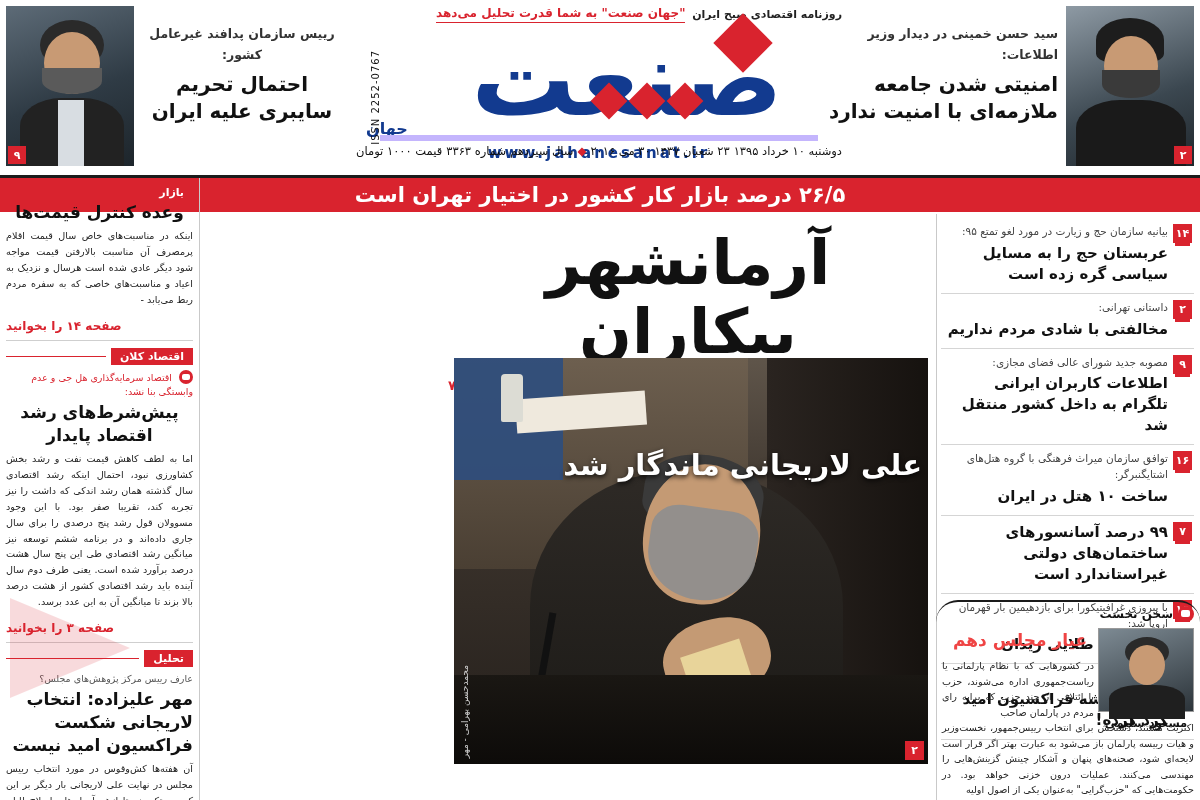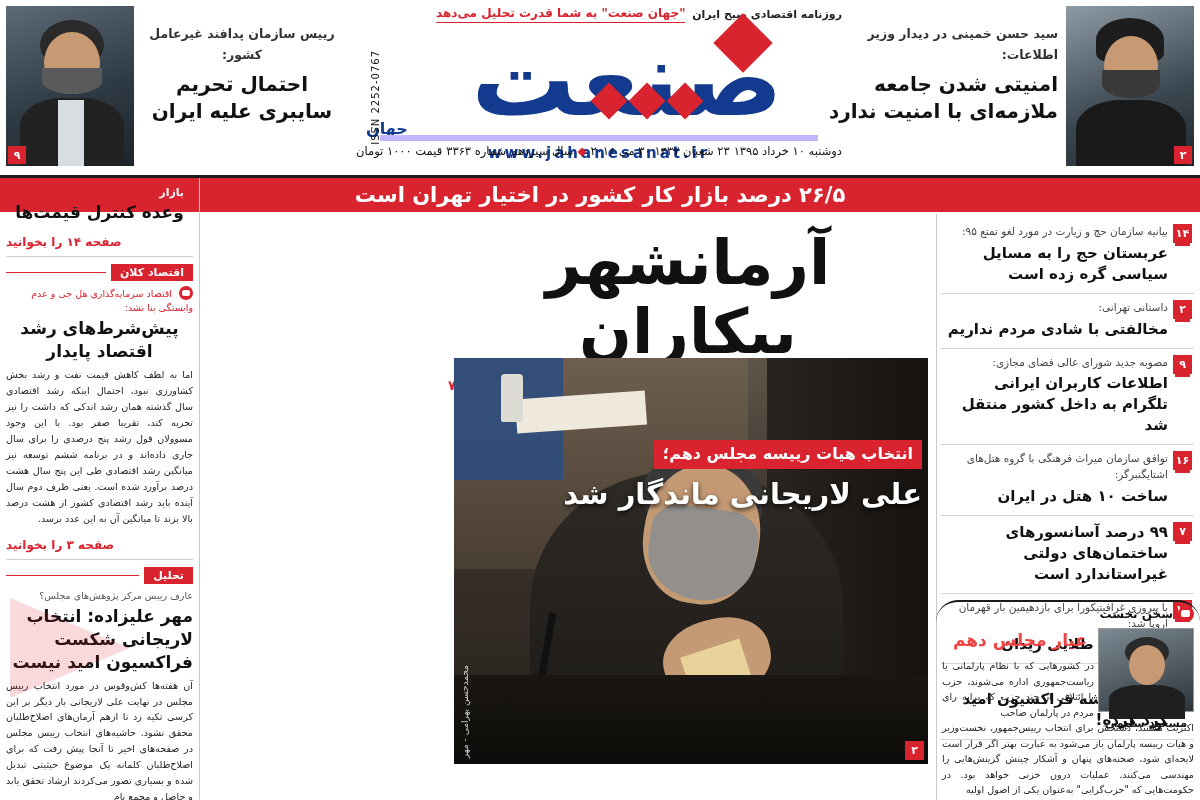--- a/index.html
+++ b/index.html
@@ -463,21 +463,20 @@
     <div class="mp-person"></div>
     <div class="mp-hair"></div>
     <div class="mp-head"></div>
     <div class="mp-beard"></div>
     <div class="mp-hand"></div>
     <div class="mp-paper"></div>
     <div class="mp-mic"></div>
     <div class="mp-desk"></div>
 
     <div class="mp-caption">
-      <span class="c1">انتخاب هیات رییسه مجلس دهم؛</span>
       <span class="c2">علی لاریجانی ماندگار شد</span>
     </div>
     <div class="mp-pn">۲</div>
     <div class="mp-credit">محمدحسن بهرامی - مهر</div>
   </div>
 
   <div class="bottomleft">
     <div class="sec-label">
       <span class="sec-dot"></span>
       <span>سخن نخست</span>
@@ -493,20 +492,21 @@
     <div class="bl-body2">اکثریت هستند، دستخش برای انتخاب رییس‌جمهور، نخست‌وزیر و هیات رییسه پارلمان باز می‌شود به عبارت بهتر اگر قرار است لایحه‌ای شود، صحنه‌های پنهان و آشکار چینش گزینش‌هایی را مهندسی می‌کنند. عملیات درون خزنی خواهد بود. در حکومت‌هایی که "حزب‌گرایی" به‌عنوان یکی از اصول اولیه</div>
   </div>
 
   <div class="rightcol">
 
     <div class="rc-tab">
       <span class="lbl">بازار</span>
       <span class="line"></span>
     </div>
     <div class="rc-title c">وعده کنترل قیمت‌ها</div>
+    <div class="rc-body">اینکه در مناسبت‌های خاص سال قیمت اقلام پرمصرف آن مناسبت بالارفتن قیمت مواجه شود دیگر عادی شده است هرسال و نزدیک به اعیاد و مناسبت‌های خاصی که به سفره مردم ربط می‌یابد -</div>
     <div class="rc-more">صفحه ۱۴ را بخوانید</div>
 
     <div class="hr-thin"></div>
 
     <div class="rc-tab">
       <span class="lbl">اقتصاد کلان</span>
       <span class="line"></span>
     </div>
     <div class="rc-eyebrow">
       <span class="rc-dot"></span>

